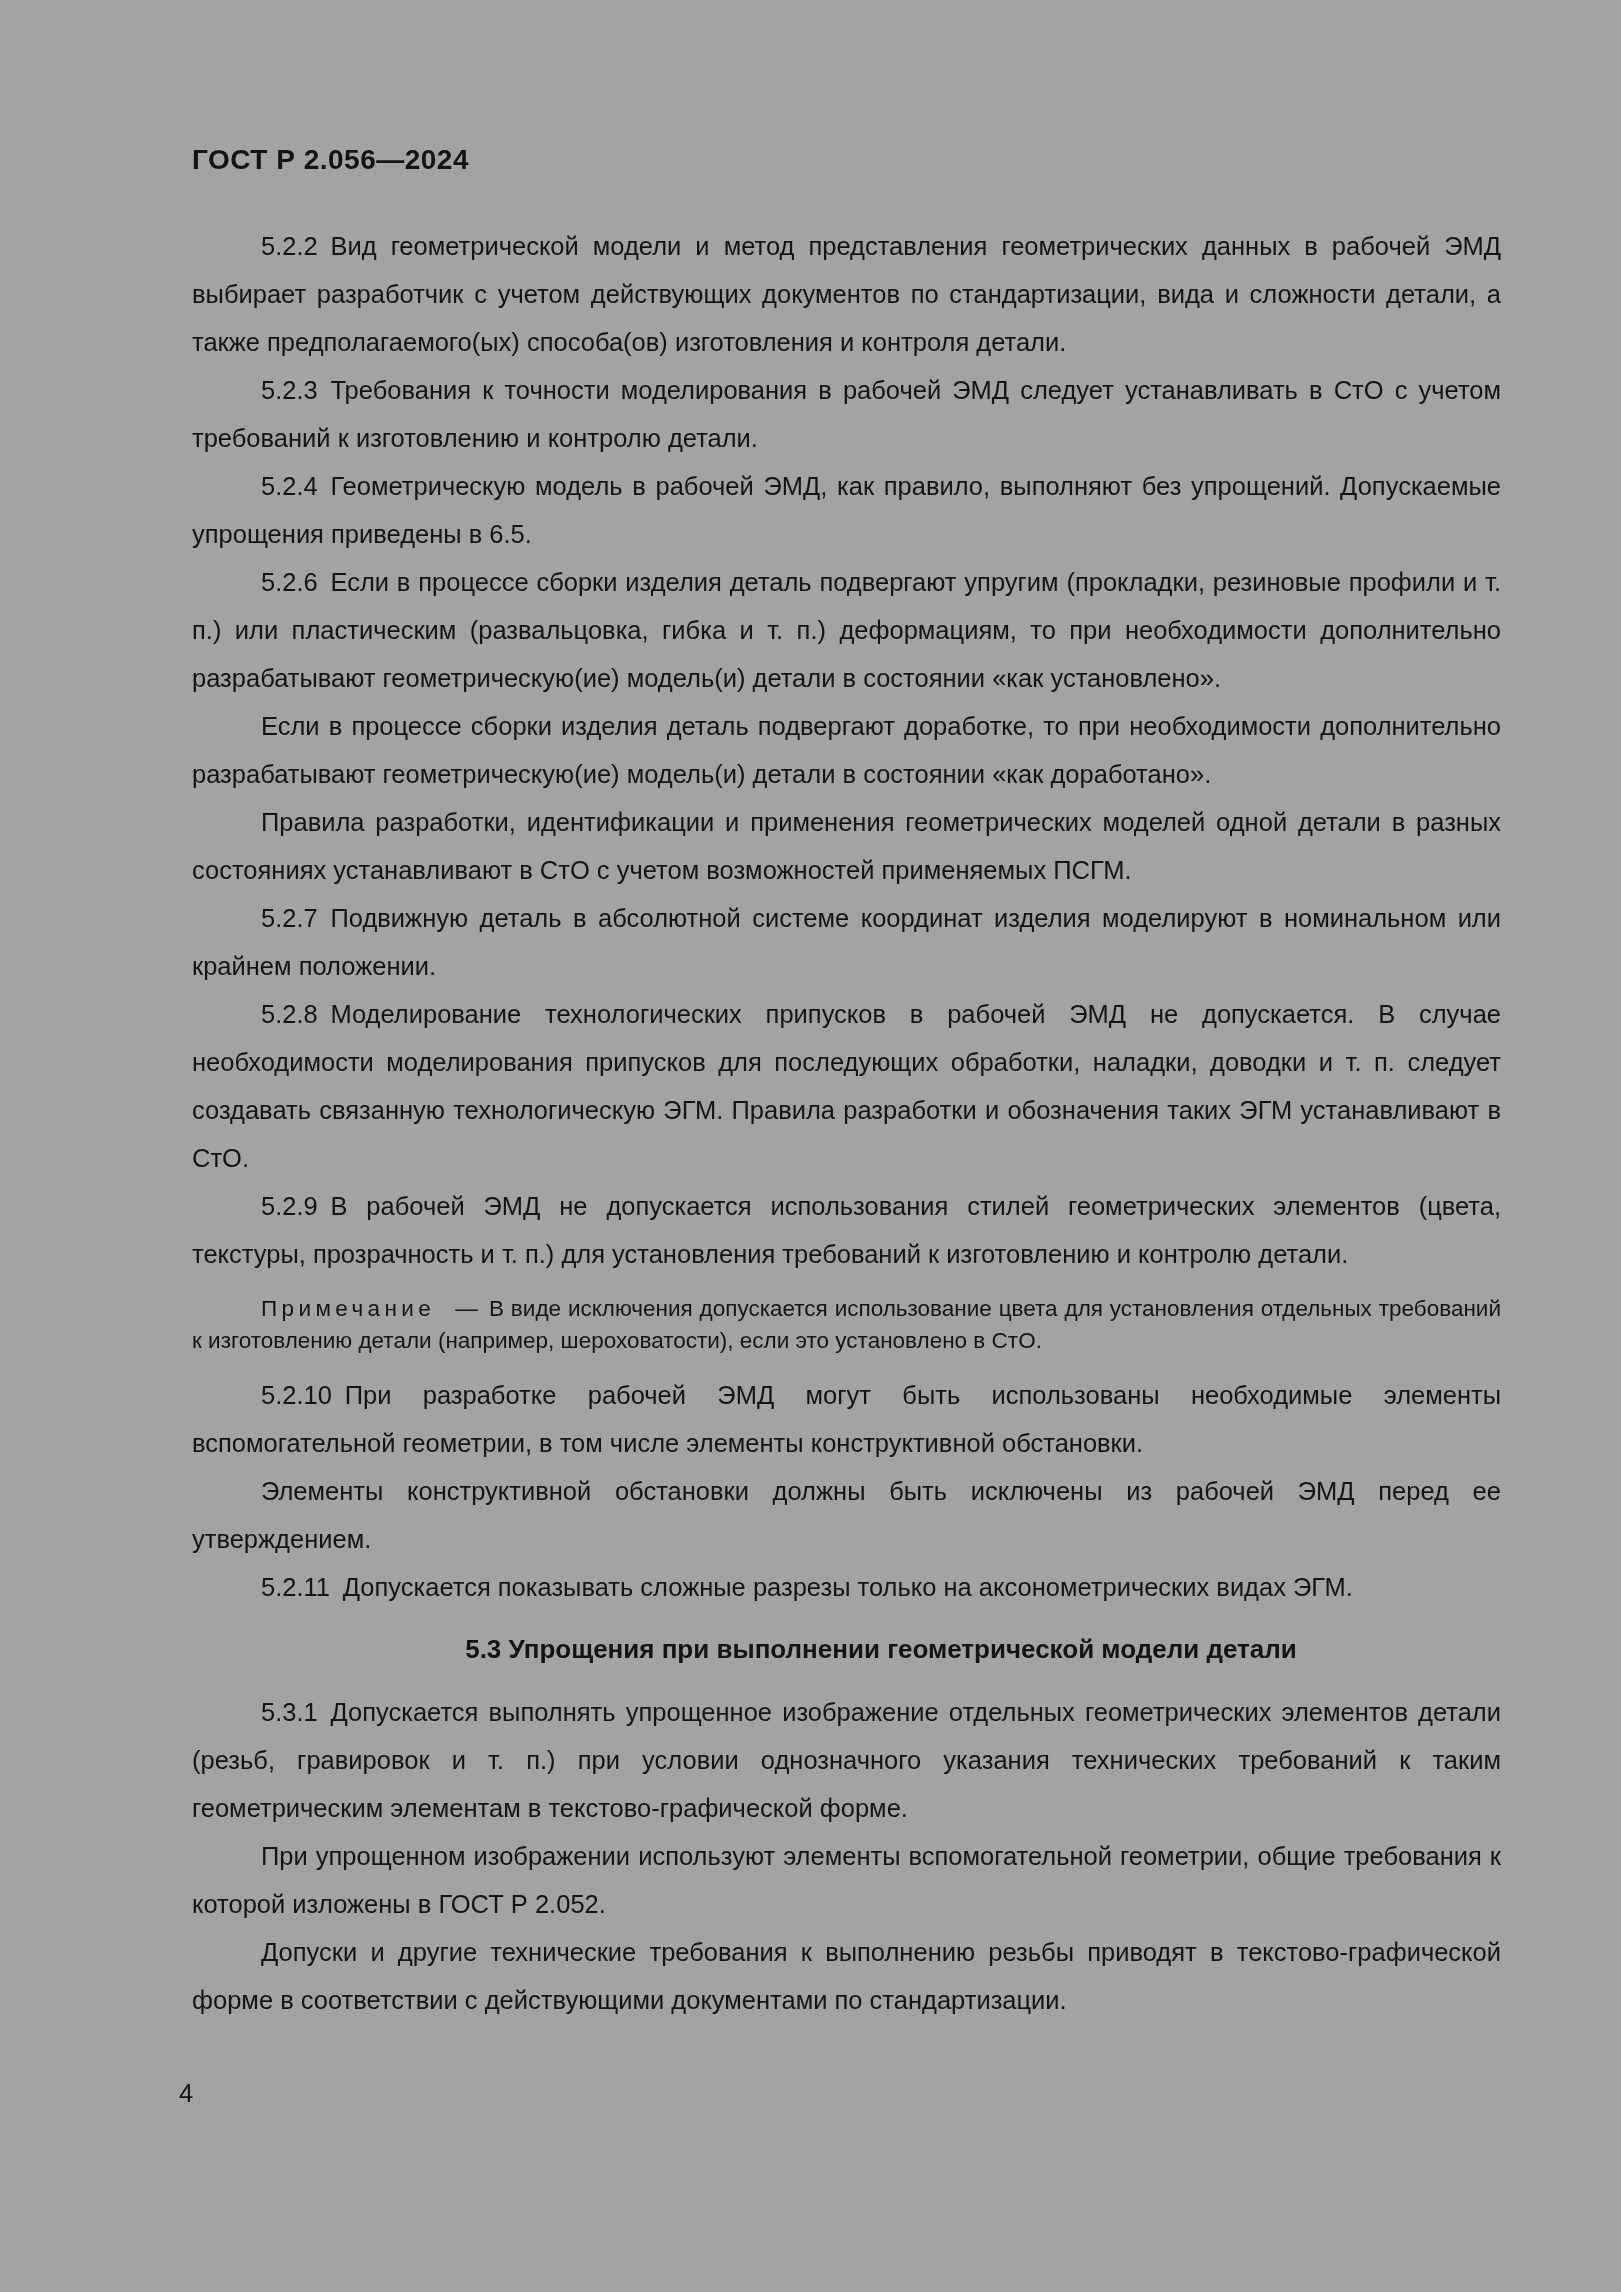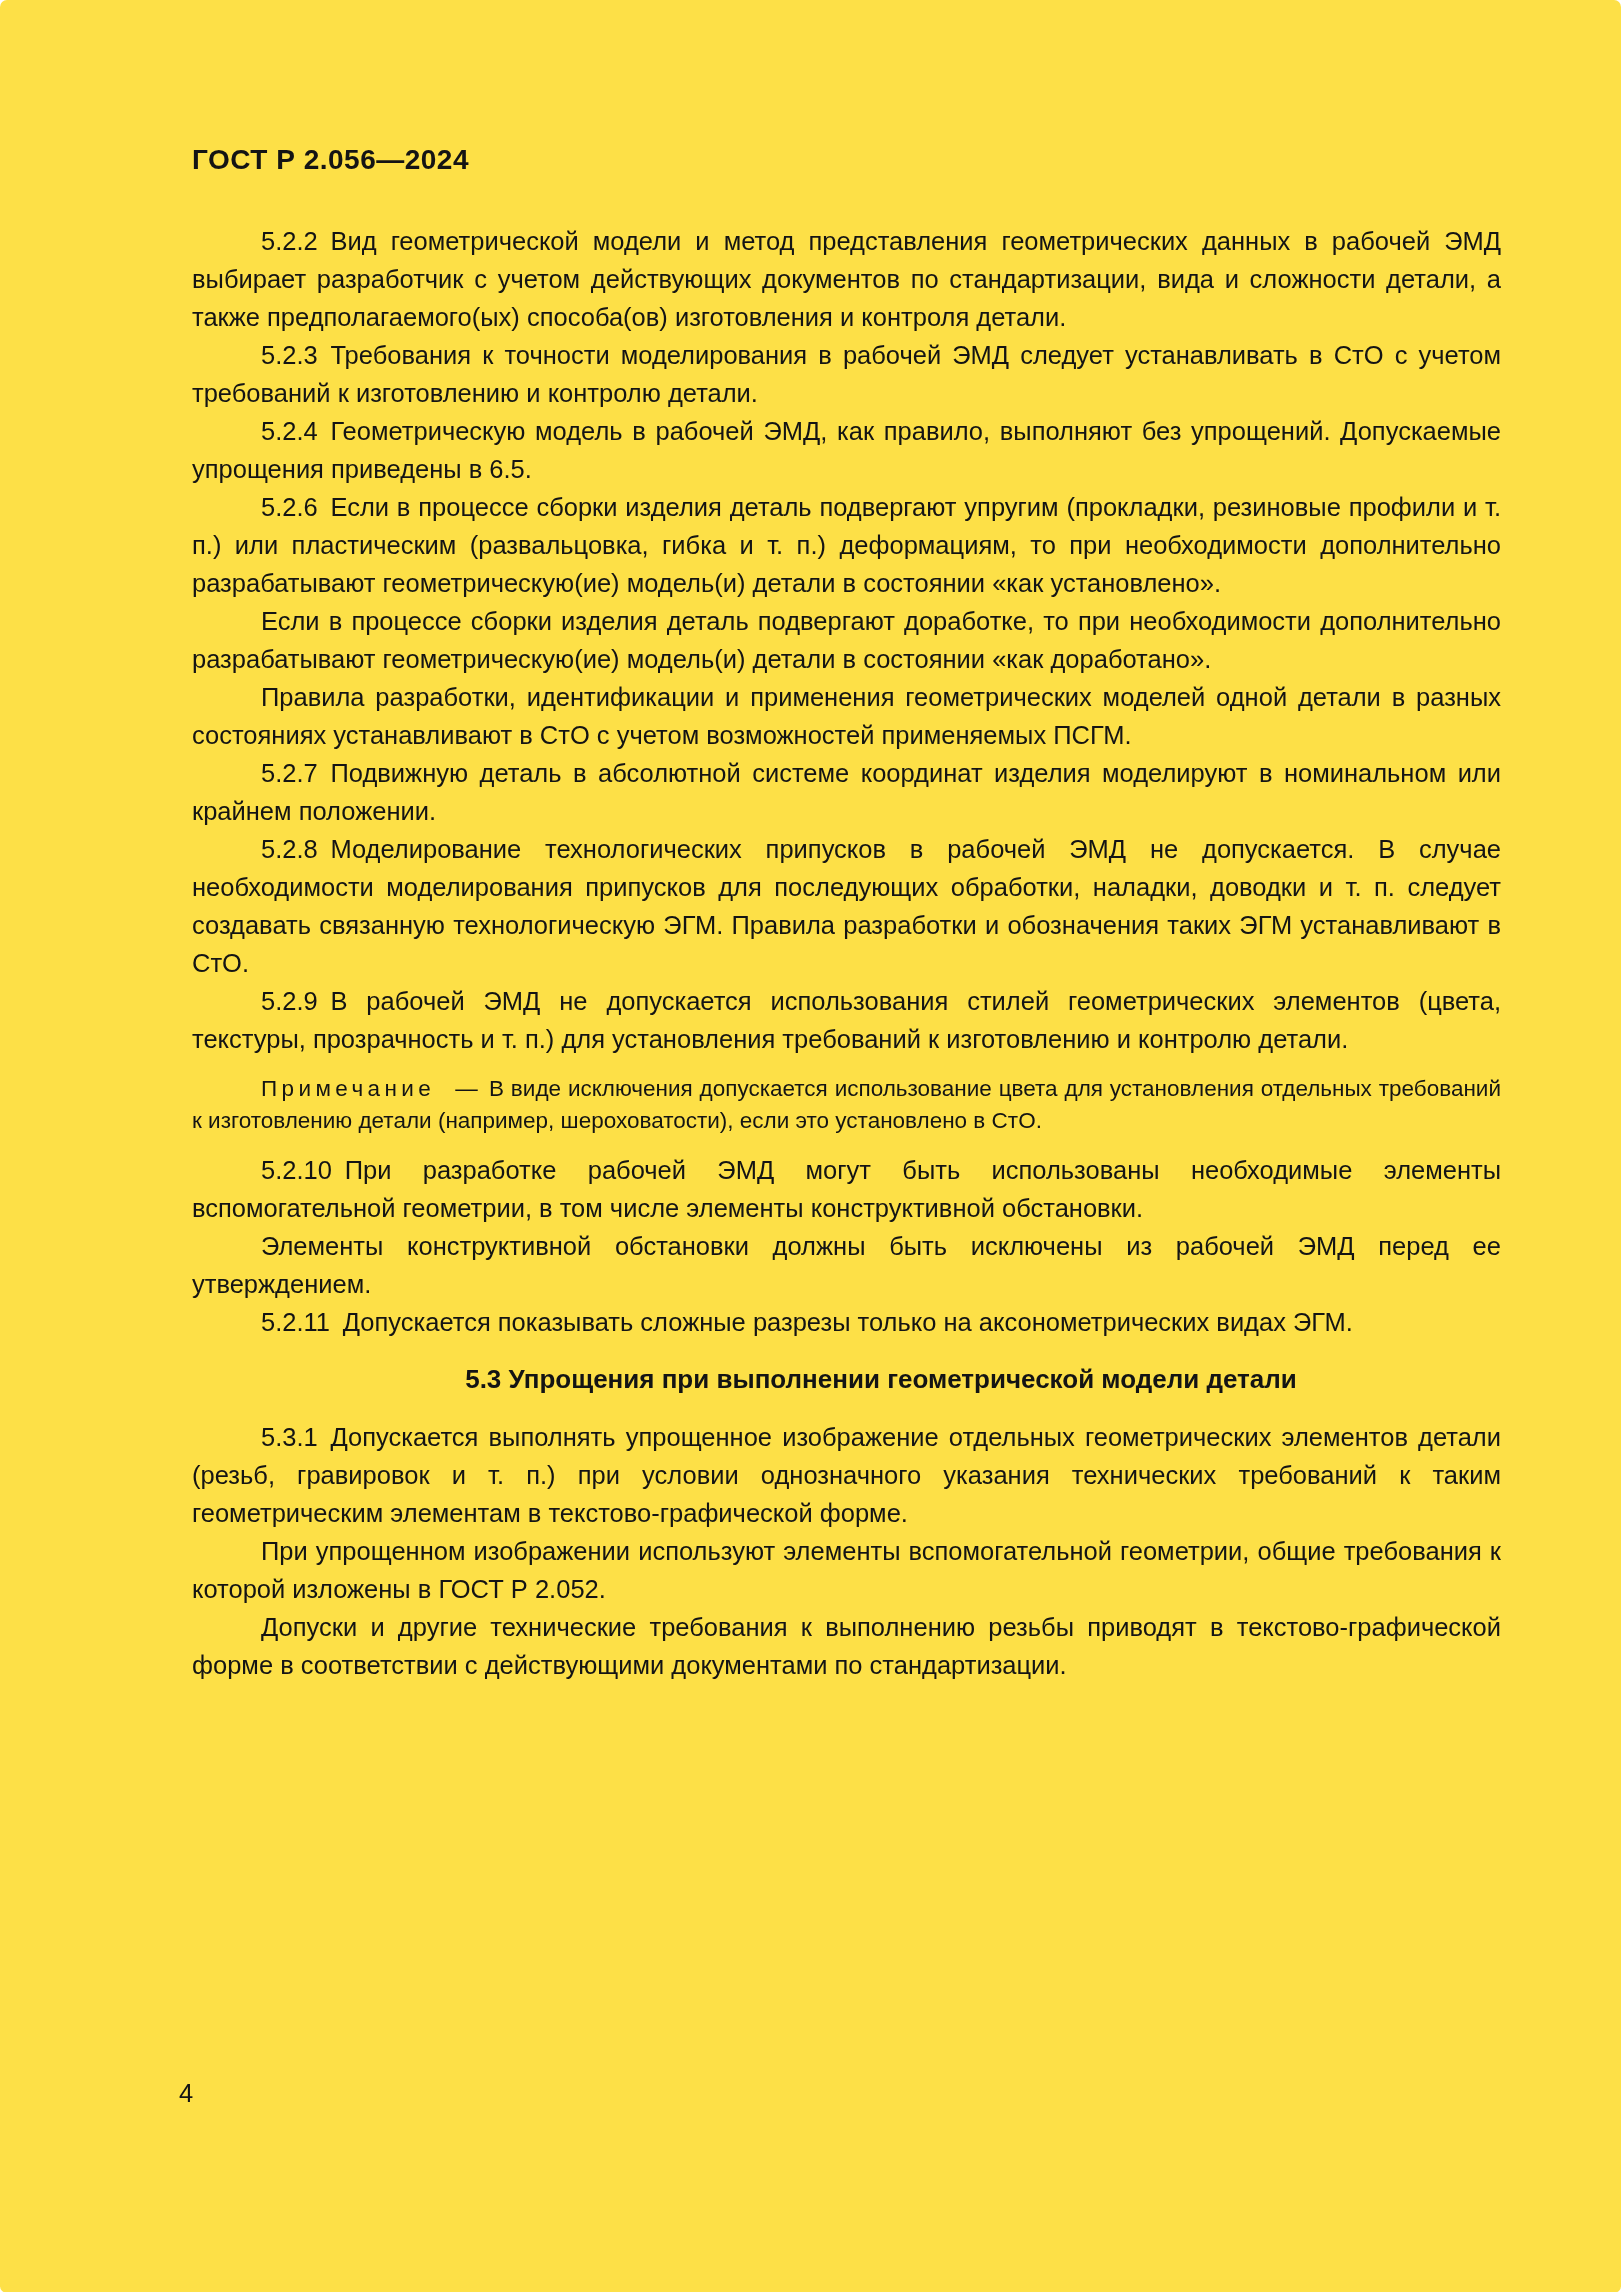--- a/index.html
+++ b/index.html
@@ -4,25 +4,24 @@
 <style>
   html, body {
     margin: 0;
     padding: 0;
     background: #ffffff;
   }
   .page {
     position: relative;
     width: 1621px;
     height: 2293px;
-    background: #fde047;
+    background: #a3a3a3;
     font-family: "Liberation Sans", sans-serif;
     color: #141414;
     overflow: hidden;
-    border-radius: 7px;
   }
   .running-header {
     position: absolute;
     left: 192px;
     top: 144px;
     font-size: 28px;
     font-weight: bold;
     letter-spacing: 0.5px;
     white-space: nowrap;
   }
@@ -30,21 +29,21 @@
     position: absolute;
     left: 192px;
     top: 222px;
     width: 1309px;
   }
   .content p {
     margin: 0;
   }
   p.paragraph {
     font-size: 25.5px;
-    line-height: 38px;
+    line-height: 48px;
     text-align: justify;
     text-indent: 69px;
     hyphens: auto;
     -webkit-hyphens: auto;
   }
   p.note {
     margin: 14.7px 0 14.7px 0;
     font-size: 22.5px;
     line-height: 32px;
     text-align: justify;

